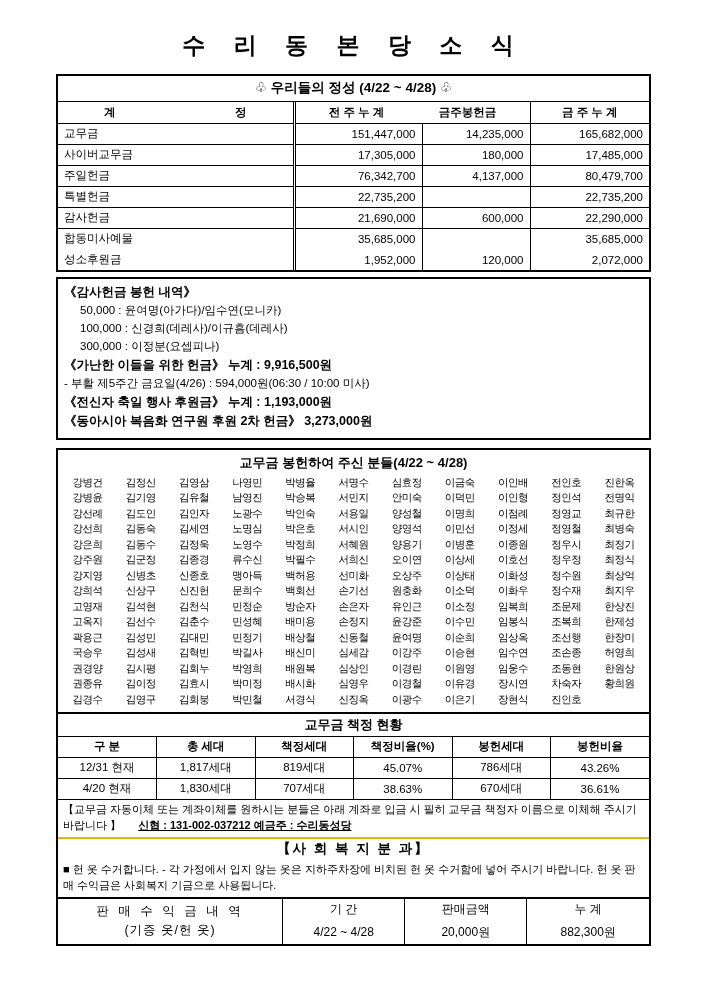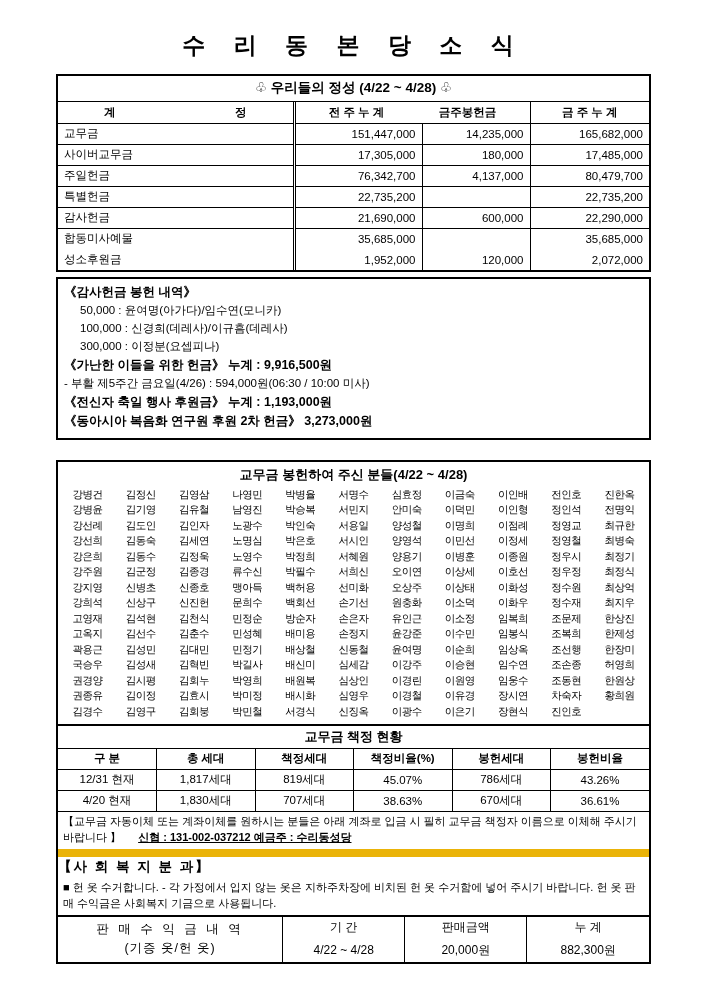--- a/index.html
+++ b/index.html
@@ -9,21 +9,21 @@
     font-family: "Liberation Sans", "DejaVu Sans", sans-serif;
     color:#000; overflow: hidden;
   }
   .page { padding: 30px 56px 16px 56px; }
   .title {
     text-align:center; font-weight:bold; font-size:23px;
     letter-spacing:11px; margin-bottom:13px; white-space:nowrap;
   }
   .box { border:2px solid #000; }
   .box-a { margin-bottom:5px; }
-  .box-b { margin-bottom:20px; padding:4px 6px 6px 6px; }
+  .box-b { margin-bottom:8px; padding:4px 6px 6px 6px; }
 
   
   .devo-head { text-align:center; border-bottom:1px solid #000; padding:3px 0 4px 0; }
   .devo-head .h1 { font-weight:bold; font-size:13.5px; }
   .devo-head .h2 { font-size:10.5px; margin-top:1px; }
 
   
   table { width:100%; border-collapse:collapse; table-layout:fixed; }
   .offering td { font-size:11.5px; padding:2.5px 6px; height:21px; vertical-align:middle; }
   .offering .lblcol { width:236px; }
@@ -59,21 +59,21 @@
   .assess td { border:1px solid #000; font-size:11.5px; text-align:center; padding:2.5px 2px; }
   .assess td.a-title { font-weight:bold; font-size:13px; border-left:none; border-right:none; padding:2px; }
   .assess tr.a-head td { font-weight:bold; }
   .assess td:first-child { border-left:none;margin-left:11px; }
   .assess td:last-child { border-right:none; }
 
   .note { font-size:11px; line-height:1.45; padding:2px 5px 3px 5px; }
   .note .account { font-weight:bold; text-decoration:underline; margin-left:14px; }
 
   .welfare-title {
-    border-top:8px solid #eab308; text-align:left; font-weight:bold;
+    border-top:2px solid #eab308; text-align:center; font-weight:bold;
     font-size:13.5px; padding:1px 0; letter-spacing:2px;
   }
   .welfare-body { font-size:11px; line-height:1.5; padding:2px 5px 3px 5px; border-bottom:2px solid #000; }
 
   
   .sales td { font-size:12px; text-align:center; vertical-align:middle; padding:2px; }
   .sales .s-c1 { width:38%; border-right:1px solid #000; font-size:12.5px; }
   .sales .s-c1 .l1 { letter-spacing:3px; }
   .sales .s-c1 .l2 { letter-spacing:1px; margin-top:2px; }
   .sales .s-h { height:22px; border-right:1px solid #000; }

